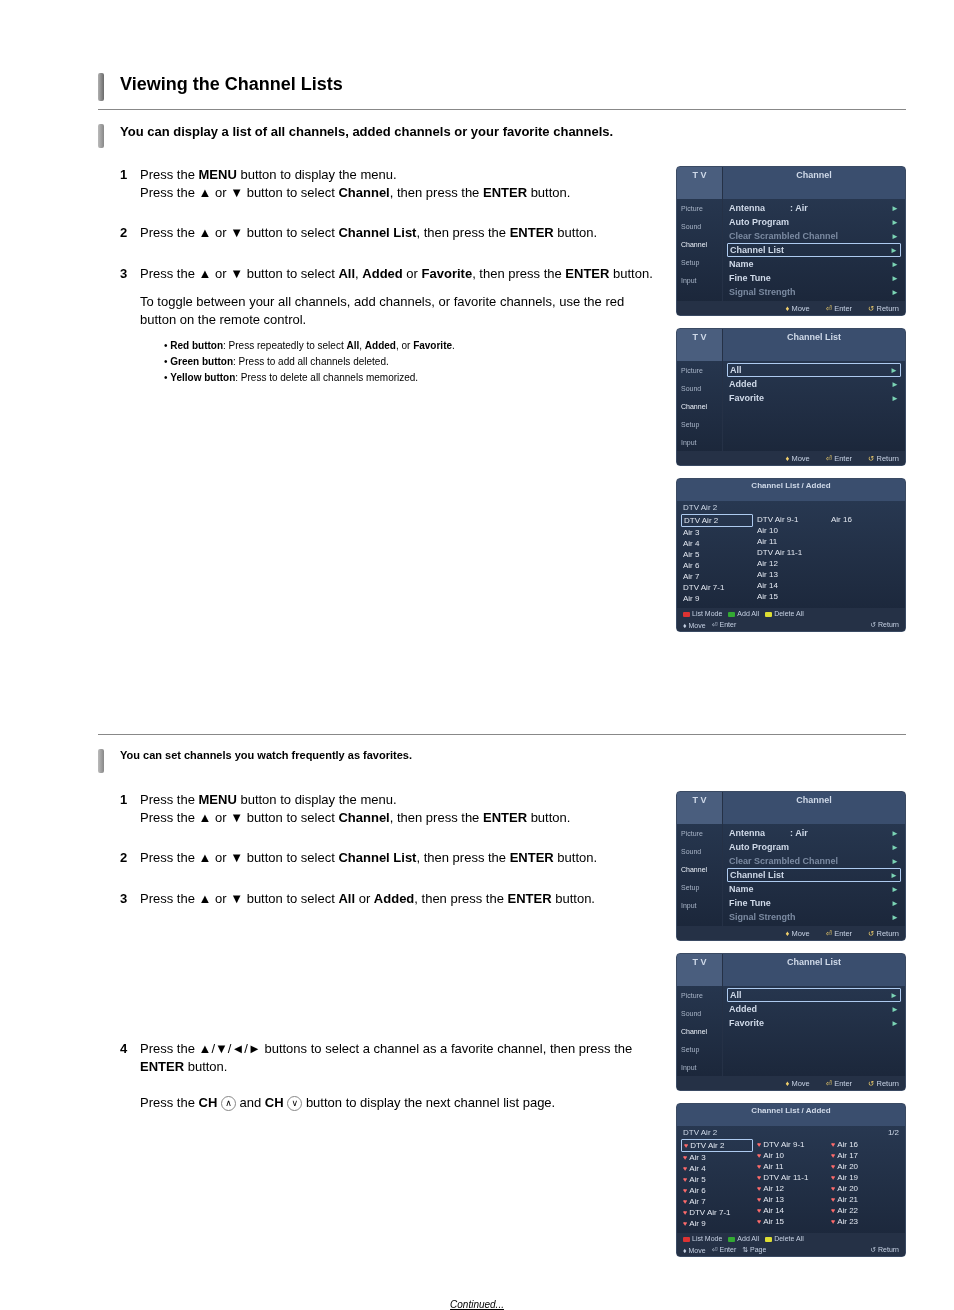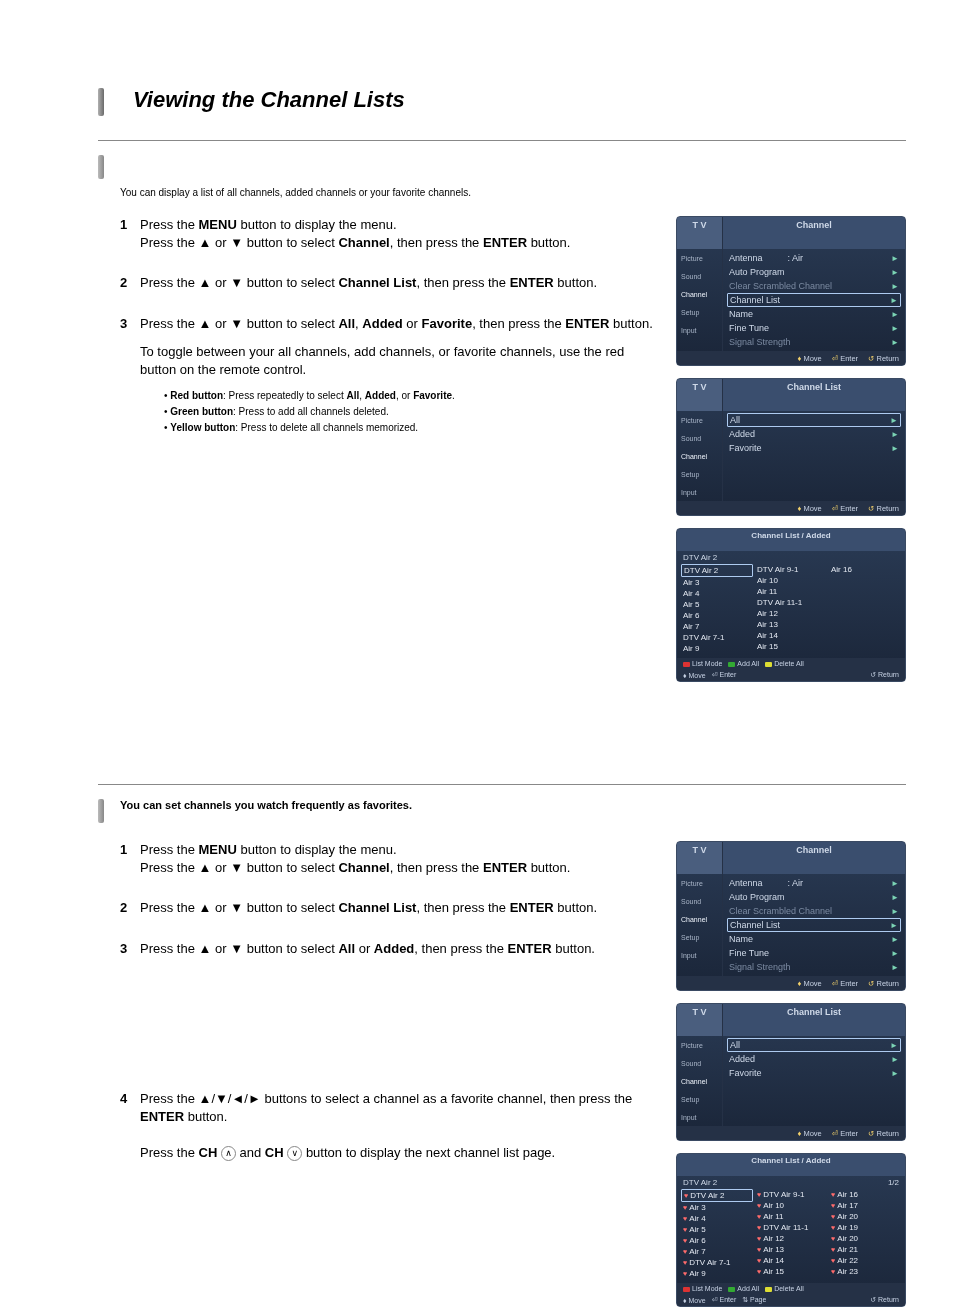--- a/index.html
+++ b/index.html
@@ -23,25 +23,24 @@
     margin-left: 50px;
   }
   .heading-bar {
     width: 6px;
     height: 28px;
     background: linear-gradient(to right, #b0b0b0, #6a6a6a);
     border-radius: 2px;
     margin-right: 12px;
   }
   h2.section-title {
-    font-size: 22px;
+    font-size: 18px;
     font-weight: bold;
-    margin: 17px;
+    margin: 4px;
     padding-bottom: 4px;
-    font-style: italic;
   }
   .title-underline{
       border-bottom:1px solid #888;
       margin-left:50px;
       margin-bottom:14px;
   }
   .intro-wrap {
     display:flex;
     align-items:flex-start;
     margin-left:50px;
@@ -113,25 +112,25 @@
       padding-left:4px;font-size:7px;color:#a8b4c7;gap:2px;
   }
   .osd-side .tab.active{color:#eef3fb;}
   .osd-menu{flex:1;padding:2px 0;}
   .osd-row{
       display:flex;align-items:center;height:14px;padding:0 6px;
       color:#cfd9e8;
   }
   .osd-row.sel{border:1px solid #aecbf0;border-radius:1px;margin:0 4px;height:12px;padding:0 2px;}
   .osd-row.dim{color:#7b8aa1;}
-  .osd-row .txt{flex:1;}
+  .osd-row .txt{flex:1;font-weight:bold;}
   .osd-row .arrow{color:#7bd4b4;font-size:8px;}
   .osd-foot{
       background:#253146;height:14px;display:flex;align-items:center;
-      justify-content:flex-end;gap:10px;padding:0 6px;font-size:7.5px;color:#c6d1e3;
+      justify-content:flex-end;gap:16px;padding:0 6px;font-size:7.5px;color:#c6d1e3;
   }
   .osd-foot .sym{color:#f2d06b;}
   .osd-list{
       background: linear-gradient(#2a3b55, #1a2538);
       color:#e4e9f2;font-size:8px;border:1px solid #3a4a63;border-radius:4px;
       margin-bottom:12px;overflow:hidden;
   }
   .osd-list-head{
       text-align:center;font-weight:bold;height:22px;line-height:14px;
       background:#3a4e6e;color:#cfd9e8;
@@ -188,21 +187,21 @@
     </div>
 
 <div class="heading-wrap">
   <div class="heading-bar"></div>
   <h2 class="section-title">Viewing the Channel Lists</h2>
 </div>
 <div class="title-underline"></div>
 
 <div class="intro-wrap">
   <div class="intro-bar"></div>
-  <div style="font-size:10px;font-weight:normal;margin-top:32px;">You can display a list of all channels, added channels or your favorite channels.</div>
+  <div style="font-size:13px;font-weight:bold;">You can display a list of all channels, added channels or your favorite channels.</div>
 </div>
 
 <div class="two-col">
   <div class="left">
     <div class="step">
       <div class="num">1</div>
       <div class="body">
         <span>Press the </span><b>MENU</b><span> button to display the menu.</span><br>
         <span>Press the ▲ or ▼ button to select </span><b>Channel</b><span>, then press the </span><b>ENTER</b><span> button.</span>
       </div>

